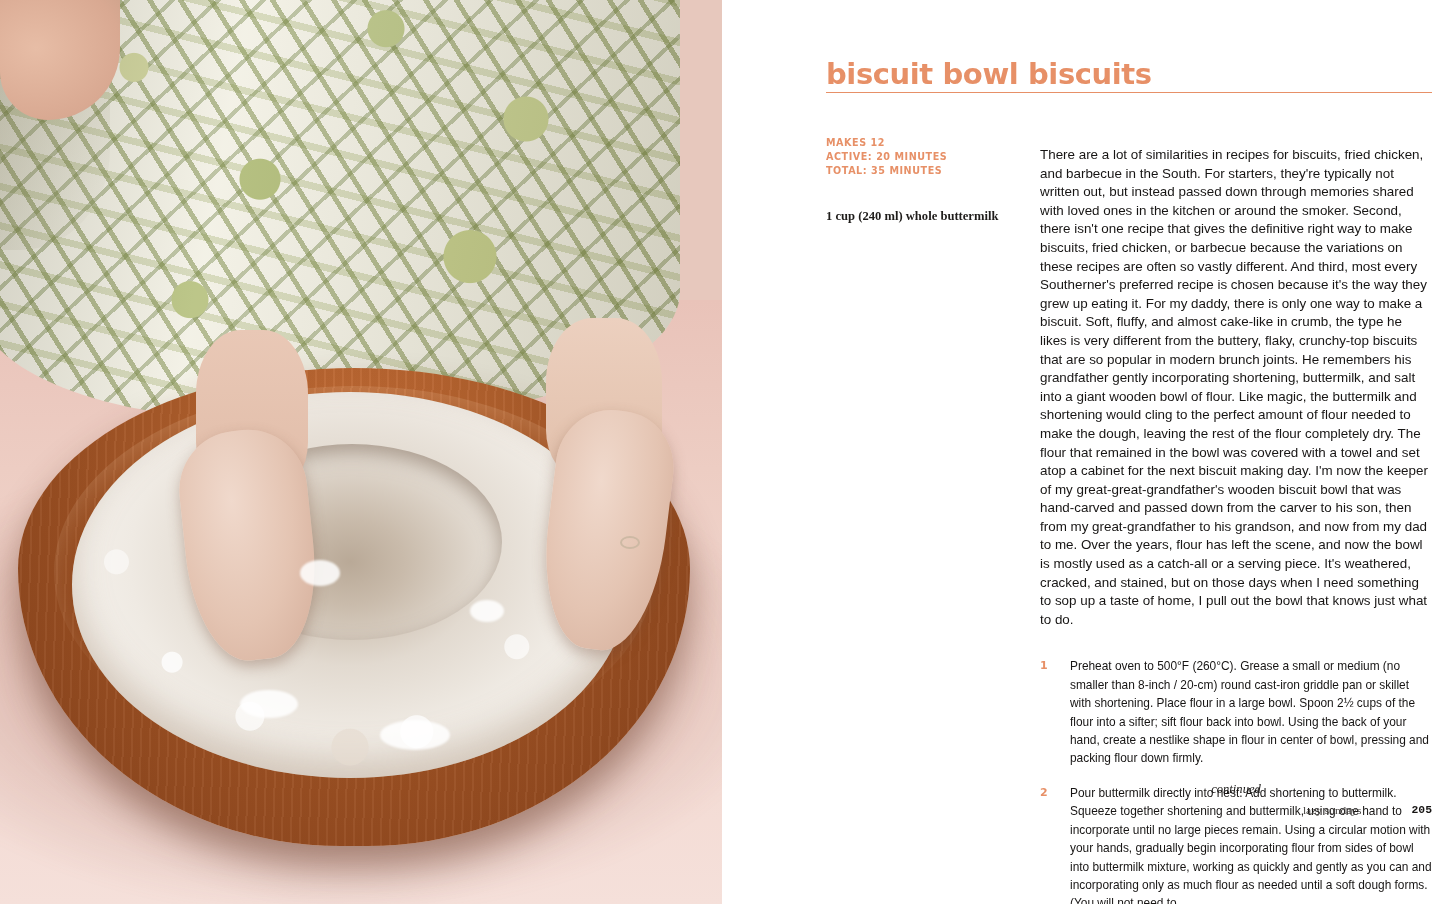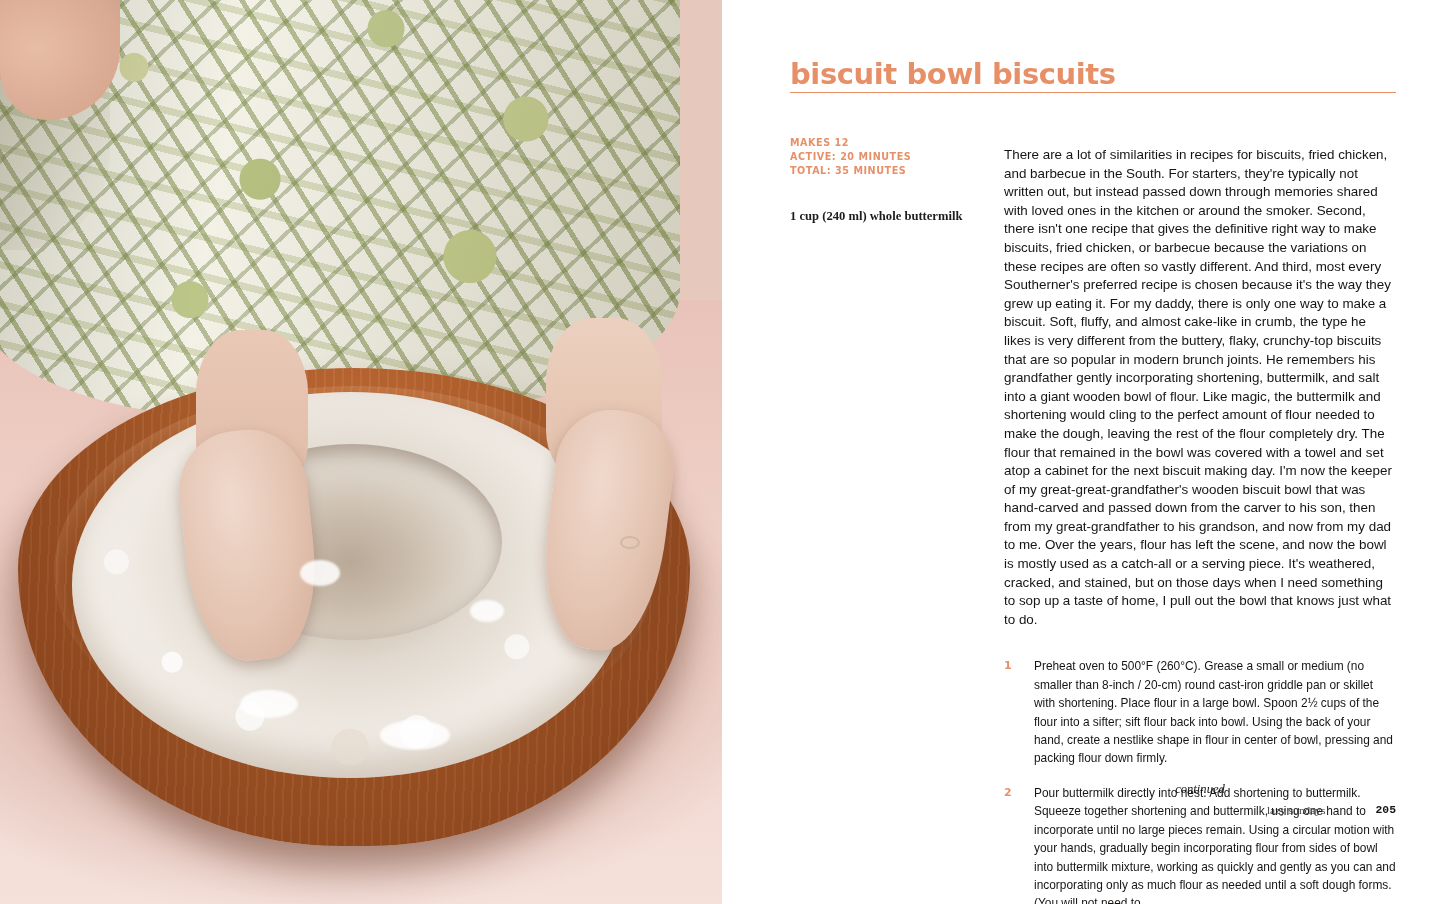--- a/index.html
+++ b/index.html
@@ -11,20 +11,21 @@
     width: 1445px;
     height: 904px;
     overflow: hidden;
     font-family: "Liberation Sans", sans-serif;
   }
   .spread {
     position: relative;
     width: 1445px;
     height: 848px;
     display: flex;
+    gap: 36px;
   }
 
   
   .photo-page {
     position: relative;
     width: 722px;
     height: 904px;
     overflow: hidden;
     background: #e7c8bd;
     flex: 0 0 722px;

